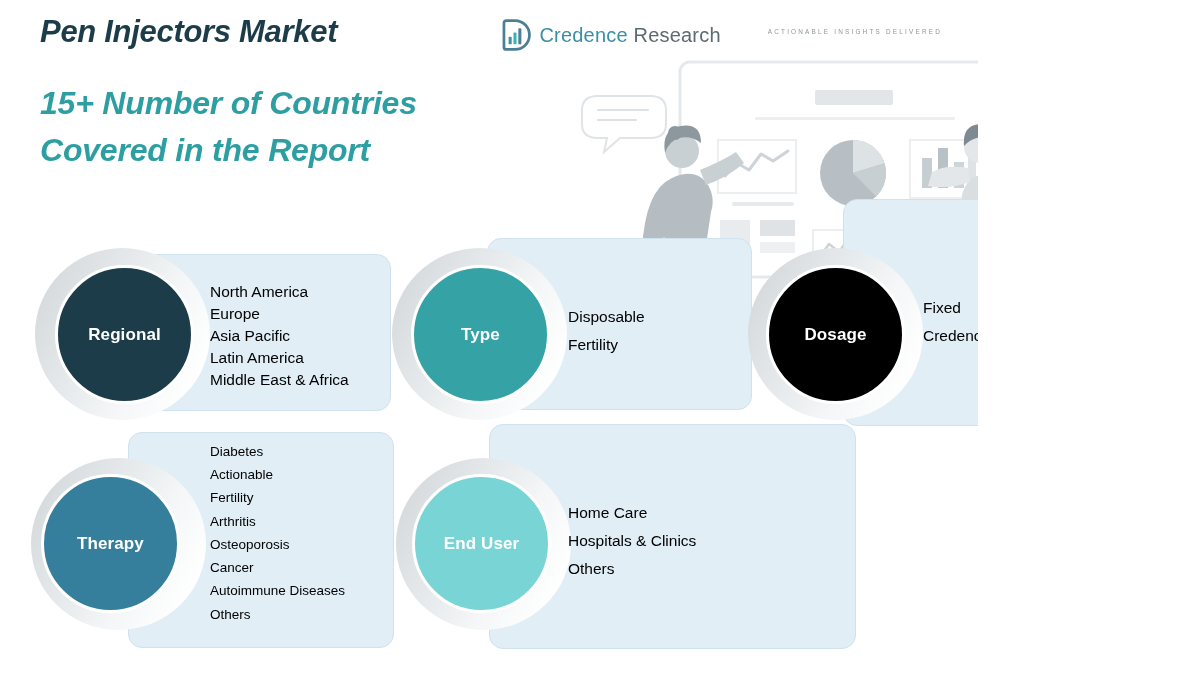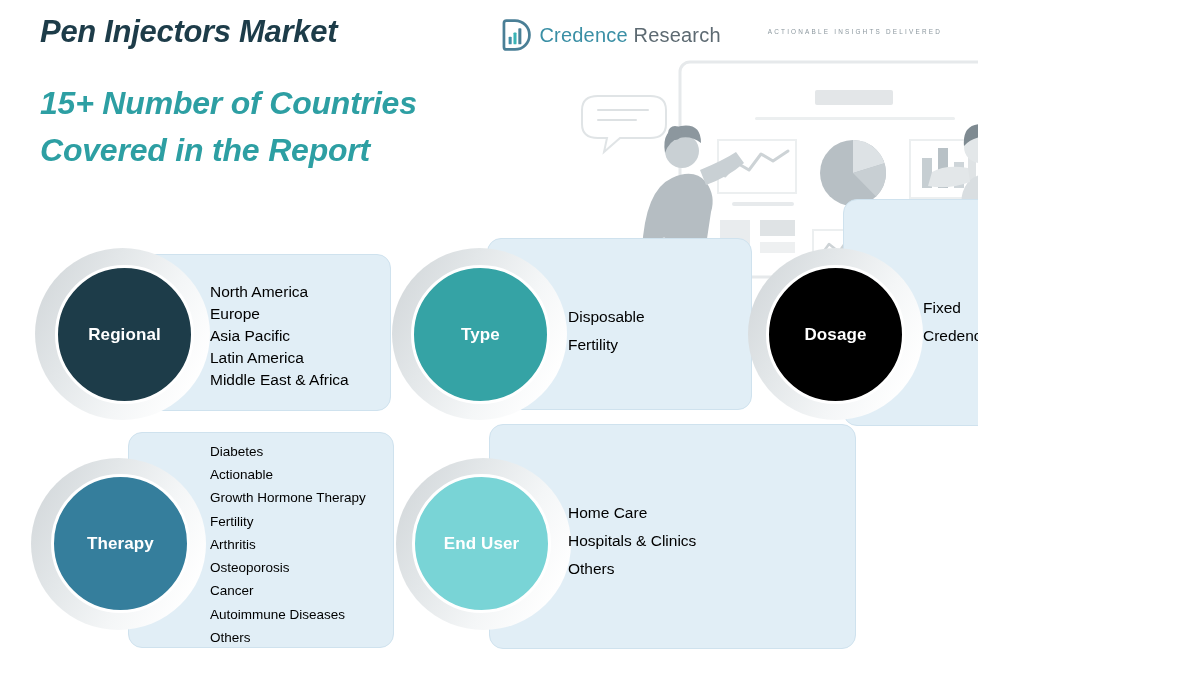--- a/index.html
+++ b/index.html
@@ -243,27 +243,26 @@
     </div>
     <div class="card-list spaced" style="left:923px; top:294px;">
       <div>Fixed</div>
       <div>Credence</div>
     </div>
   </div>
 
   <div class="card">
     <div class="card-panel" style="left:128px; top:432px; width:266px; height:216px;"></div>
     <div class="card-ring" style="left:31px; top:458px; width:175px; height:172px;"></div>
-    <div class="card-circle" style="left:51px; top:474px; width:139px; height:139px; background:#357e9c;">
+    <div class="card-circle" style="left:41px; top:474px; width:139px; height:139px; background:#357e9c;">
       <span>Therapy</span>
     </div>
     <div class="card-list" style="left:210px; top:440px; font-size:13.5px; line-height:1.72;">
       <div>Diabetes</div>
       <div>Actionable</div>
-      <div>Growth Hormone Therapy</div>
       <div>Fertility</div>
       <div>Arthritis</div>
       <div>Osteoporosis</div>
       <div>Cancer</div>
       <div>Autoimmune Diseases</div>
       <div>Others</div>
     </div>
   </div>
 
   <div class="card">

